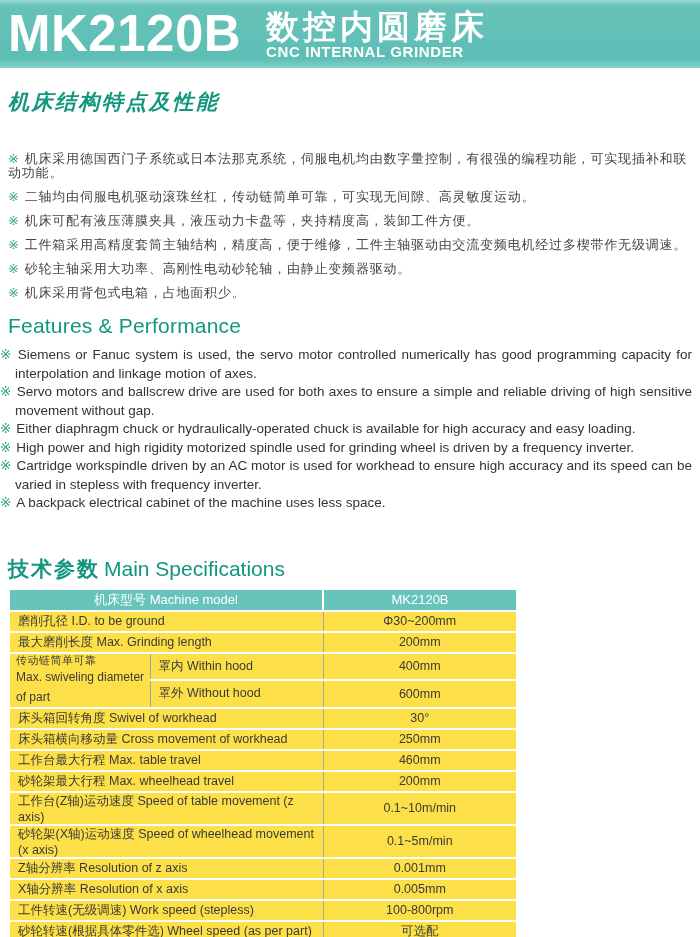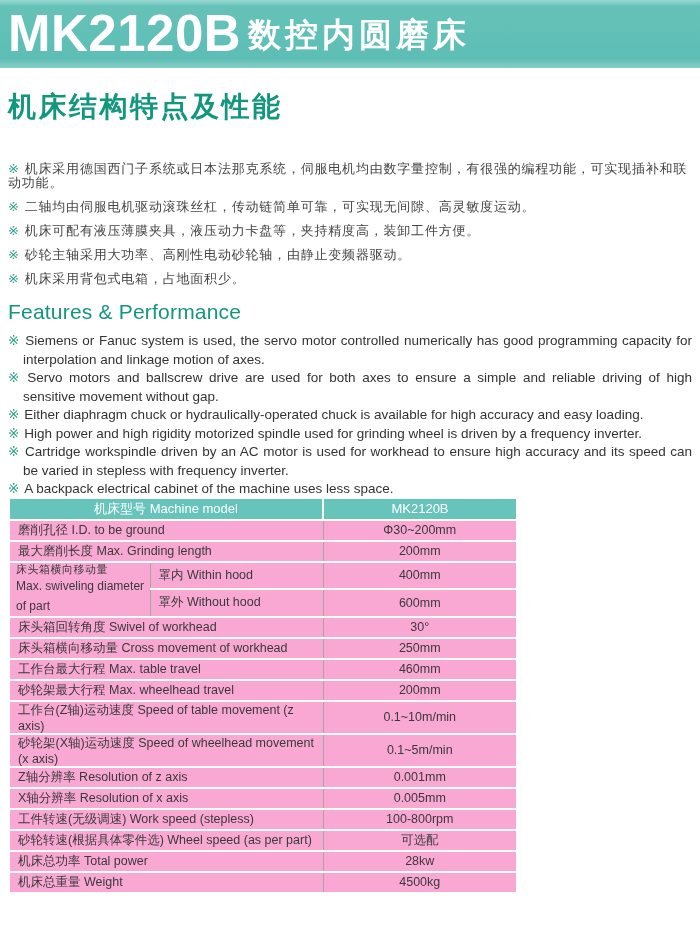--- a/index.html
+++ b/index.html
@@ -6,47 +6,47 @@
   html,body { width:700px; height:937px; overflow:hidden; background:#fff;
     font-family:"Liberation Sans","DejaVu Sans",sans-serif; }
 
   .page { position:relative; width:700px; height:937px; background:#fff; }
 
   
   .banner { height:68px; width:700px;
     background:linear-gradient(180deg,#9ad8d1 0%,#66c2b9 9%,#5dbeb5 86%,#86cfc7 100%);
     display:flex; align-items:center; padding-left:8px; }
   .model { font-size:51px; font-weight:bold; color:#fff; letter-spacing:0.5px; line-height:60px; }
-  .banner-titles { margin-left:7px; color:#fff; margin-top:1px; }
+  .banner-titles { margin-left:25px; color:#fff; margin-top:1px; }
   .title-cn { font-size:33px; font-weight:bold; letter-spacing:4px; line-height:34px; }
   .title-en { font-size:15px; font-weight:bold; letter-spacing:0.6px; line-height:16px; }
 
   
   h2 { color:#12967e; font-weight:bold; }
-  .cn-heading { font-size:28px; letter-spacing:2.5px; margin:20px 9px 11px 8px; }
+  .cn-heading { font-size:21px; letter-spacing:2.5px; margin:20px 9px 11px 8px;font-style:italic; }
   .en-heading { font-size:21px; font-weight:normal; letter-spacing:0.2px; margin:14px 0 8px 8px; }
   .spec-heading { font-size:21px; margin:42px 0 7px 8px; font-weight:normal; }
   .spec-heading .cnpart { font-weight:bold; letter-spacing:2px; margin-right:4px; }
 
   
   .bullets-cn { margin-left:8px; margin-right:8px;margin-top:36px; }
   .bullet-cn { font-size:13px; color:#454545; letter-spacing:0.8px; line-height:14px; margin-bottom:10px; }
-  .bullets-en { margin-left:8px; margin-right:8px; }
+  .bullets-en { margin-right:8px; }
   .bullet-en { font-size:13.5px; color:#333; line-height:18.5px; text-align:justify;
     padding-left:15px; text-indent:-15px; }
   .marker { color:#2ba389; margin-right:5px; }
 
   
   .spec-wrap { position:relative; margin-left:10px; width:506px; }
   table { border-collapse:collapse; width:506px; table-layout:fixed; position:relative; z-index:1; }
   col.c1 { width:140px; } col.c2 { width:173px; } col.c3 { width:193px; }
   th { background:#67c4bb; color:#fff; font-weight:normal; font-size:13px;
     height:21px; border-bottom:2px solid #fff; }
   th.val-col { border-left:2px solid #fff; }
-  td { background:#f9a8d4; font-size:12.5px; color:#3a3a3a; height:21px;
+  td { background:#fde047; font-size:12.5px; color:#3a3a3a; height:21px;
     border-bottom:2px solid #fff; padding-left:8px; vertical-align:middle; }
   td.val { text-align:center; padding:0; border-left:1px solid #a5a5a5;margin-top:45px; }
   td.sub { border-left:1px solid #a5a5a5; }
   td.group { padding-left:6px; }
   .group-cn { font-size:11px; line-height:13px; letter-spacing:0.5px; }
   .group-en { font-size:12px; line-height:20px; }
 
   
   .watermark { position:absolute; left:230px; top:90px; width:320px; height:320px; z-index:0; pointer-events:none; }
   .wm-ring { position:absolute; border-radius:50%; border:16px solid rgba(0,0,0,0.035); }
@@ -55,47 +55,52 @@
 </style>
 </head>
 <body>
 
 <div class="page">
 
   <header class="banner">
     <span class="model">MK2120B</span>
     <div class="banner-titles">
       <div class="title-cn">数控内圆磨床</div>
+      <div class="title-en">CNC INTERNAL GRINDER</div>
     </div>
   </header>
 
   <section>
     <h2 class="cn-heading">机床结构特点及性能</h2>
     <div class="bullets-cn">
       <div class="bullet-cn"><span class="marker">※</span><span>机床采用德国西门子系统或日本法那克系统，伺服电机均由数字量控制，有很强的编程功能，可实现插补和联动功能。</span></div>
       <div class="bullet-cn"><span class="marker">※</span><span>二轴均由伺服电机驱动滚珠丝杠，传动链简单可靠，可实现无间隙、高灵敏度运动。</span></div>
       <div class="bullet-cn"><span class="marker">※</span><span>机床可配有液压薄膜夹具，液压动力卡盘等，夹持精度高，装卸工件方便。</span></div>
+      <div class="bullet-cn"><span class="marker">※</span><span>工件箱采用高精度套筒主轴结构，精度高，便于维修，工件主轴驱动由交流变频电机经过多楔带作无级调速。</span></div>
       <div class="bullet-cn"><span class="marker">※</span><span>砂轮主轴采用大功率、高刚性电动砂轮轴，由静止变频器驱动。</span></div>
       <div class="bullet-cn"><span class="marker">※</span><span>机床采用背包式电箱，占地面积少。</span></div>
     </div>
   </section>
 
   <section>
     <h2 class="en-heading">Features &amp; Performance</h2>
     <div class="bullets-en">
       <div class="bullet-en"><span class="marker">※</span><span>Siemens or Fanuc system is used, the servo motor controlled numerically has good programming capacity for interpolation and linkage motion of axes.</span></div>
       <div class="bullet-en"><span class="marker">※</span><span>Servo motors and ballscrew drive are used for both axes to ensure a simple and reliable driving of high sensitive movement without gap.</span></div>
       <div class="bullet-en"><span class="marker">※</span><span>Either diaphragm chuck or hydraulically-operated chuck is available for high accuracy and easy loading.</span></div>
       <div class="bullet-en"><span class="marker">※</span><span>High power and high rigidity motorized spindle used for grinding wheel is driven by a frequency inverter.</span></div>
       <div class="bullet-en"><span class="marker">※</span><span>Cartridge workspindle driven by an AC motor is used for workhead to ensure high accuracy and its speed can be varied in stepless with frequency inverter.</span></div>
       <div class="bullet-en"><span class="marker">※</span><span>A backpack electrical cabinet of the machine uses less space.</span></div>
     </div>
   </section>
 
   <section>
+    <h2 class="spec-heading">
+      <span class="cnpart">技术参数</span><span>Main Specifications</span>
+    </h2>
 
     <div class="spec-wrap">
       <div class="watermark">
         <div class="wm-ring outer"></div>
         <div class="wm-ring inner"></div>
       </div>
 
       <table>
         <colgroup>
             <col class="c1">
@@ -112,21 +117,21 @@
           <tr>
             <td colspan="2">磨削孔径 I.D. to be ground</td>
             <td class="val">Φ30~200mm</td>
           </tr>
           <tr>
             <td colspan="2">最大磨削长度 Max. Grinding length</td>
             <td class="val">200mm</td>
           </tr>
           <tr>
             <td rowspan="2" class="group">
-              <div class="group-cn">床头箱横向移动量</div>
+              <div class="group-cn">传动链简单可靠</div>
               <div class="group-en">Max. swiveling diameter of part</div>
             </td>
             <td class="sub">罩内 Within hood</td>
             <td class="val">400mm</td>
           </tr>
           <tr>
             <td class="sub">罩外 Without hood</td>
             <td class="val">600mm</td>
           </tr>
           <tr>

